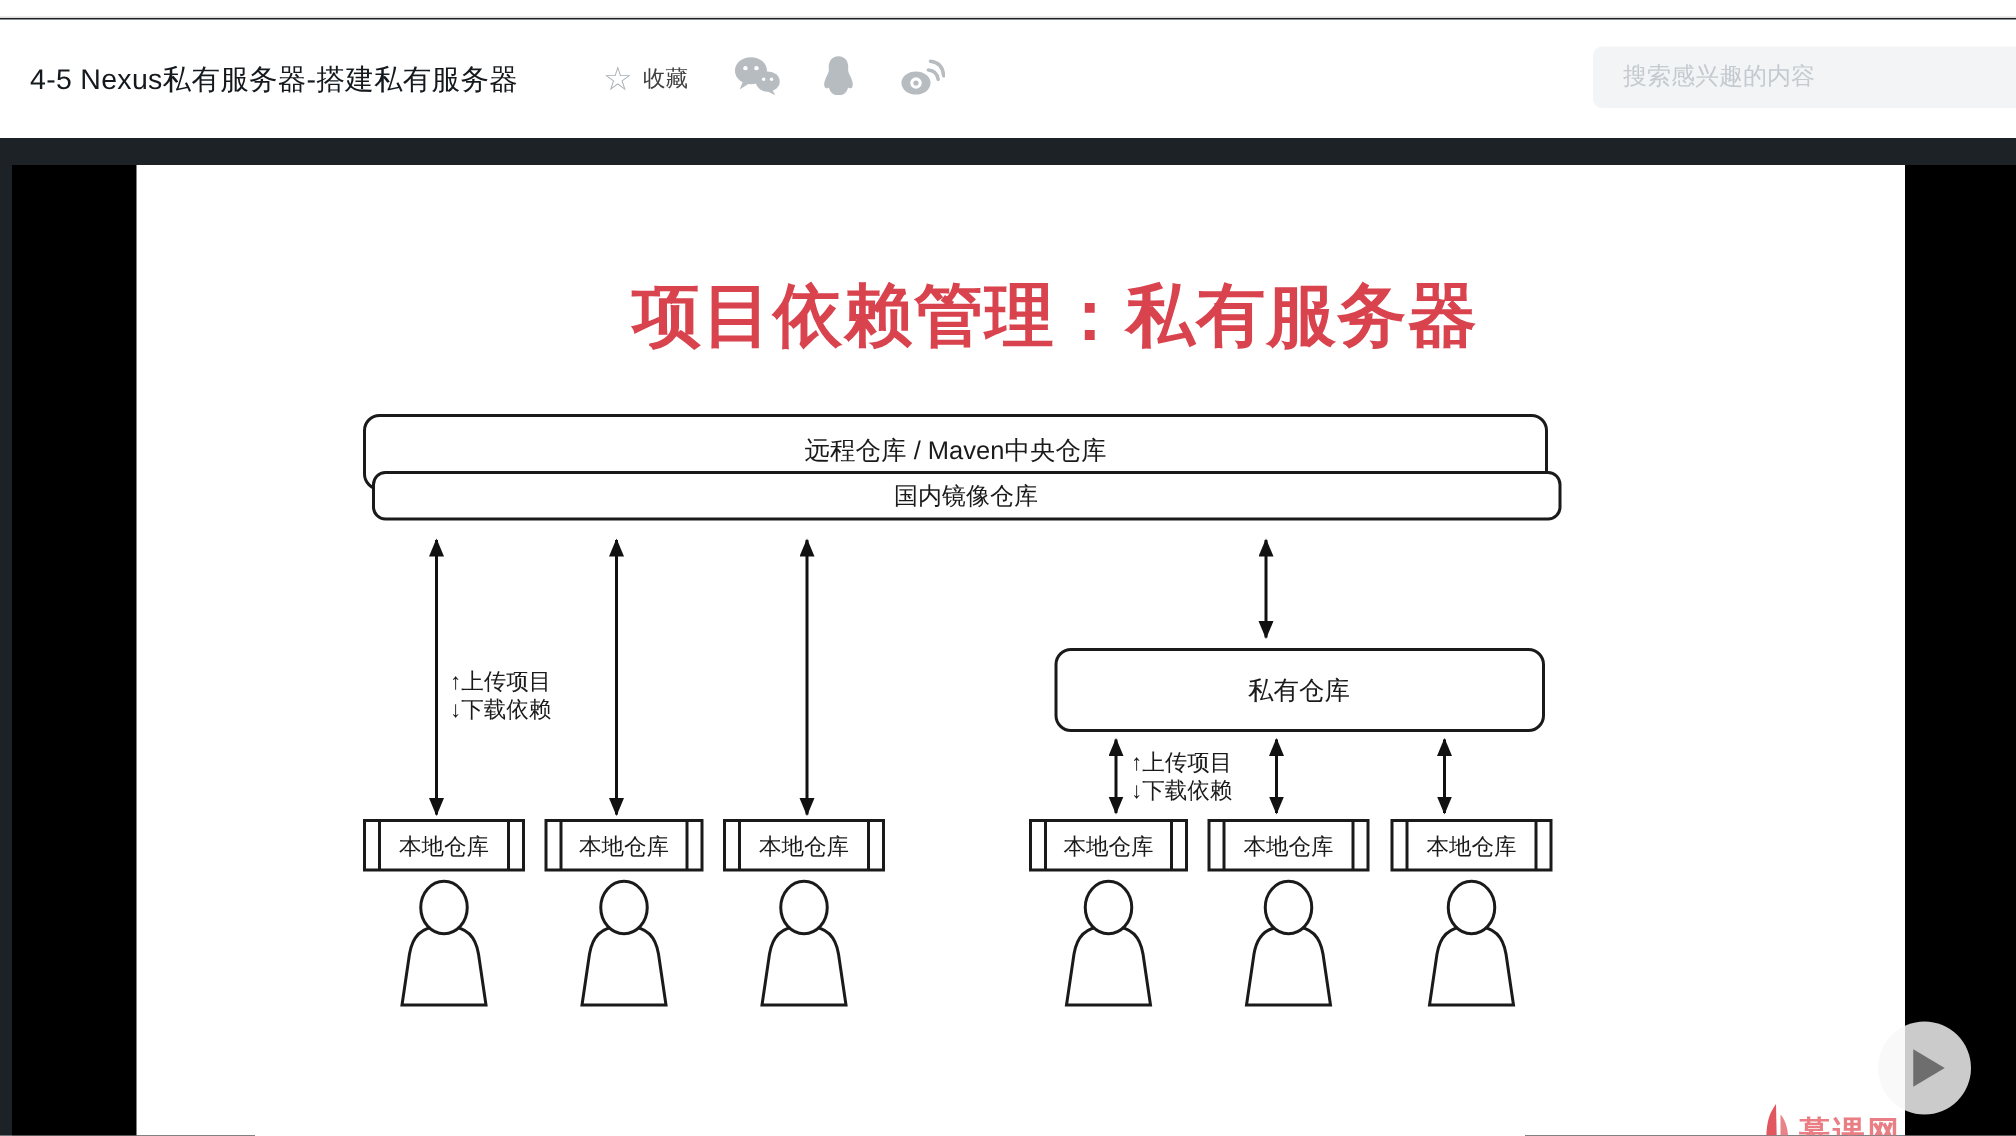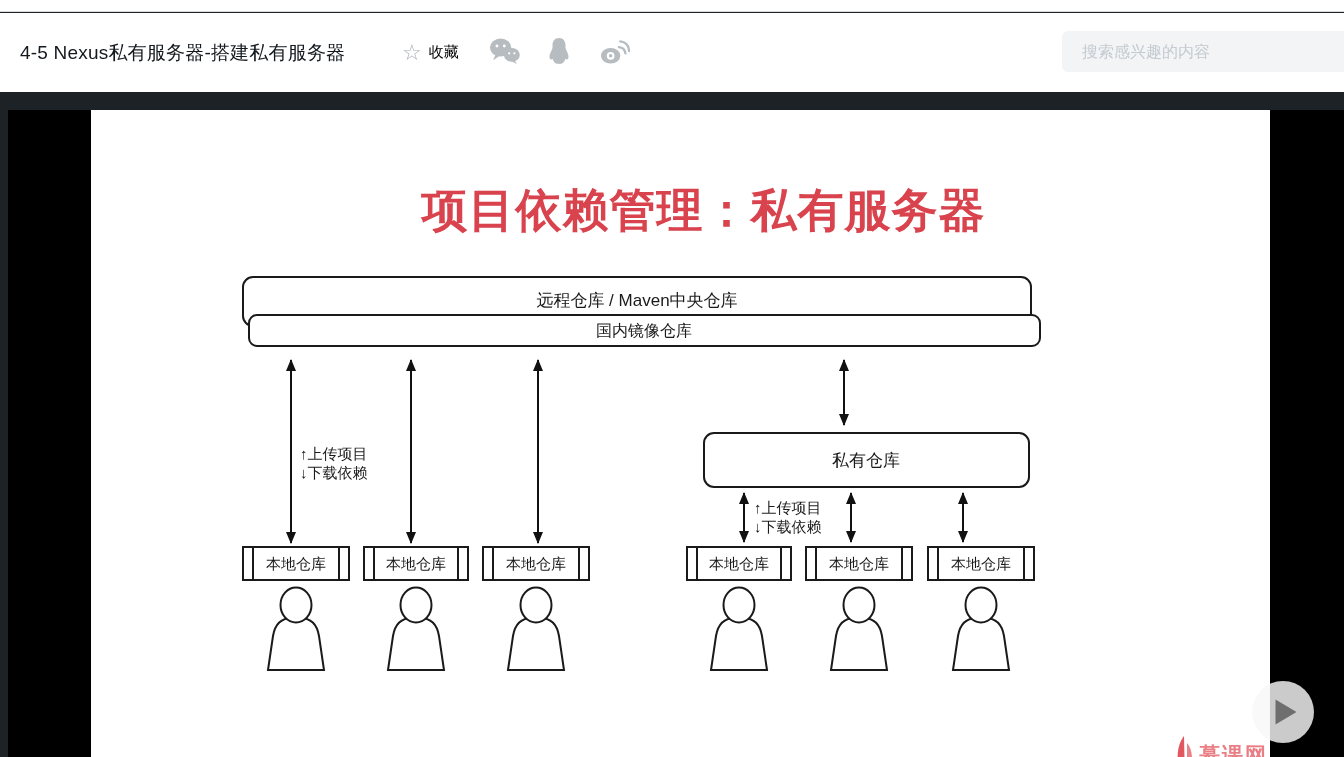--- a/index.html
+++ b/index.html
@@ -7,21 +7,21 @@
   body { position:relative; background:#1d2227; font-family:"Liberation Sans","DejaVu Sans",sans-serif; }
 
   
   .top-strip { position:absolute; left:0; top:0; width:1344px; height:12px; background:#ffffff; border-bottom:1px solid #dcdcdc; }
 
   
   .header { position:absolute; left:0; top:13px; width:1344px; height:79px; background:#ffffff; }
   .hdr-title { position:absolute; left:20px; top:50%; transform:translateY(-50%); font-size:19px; font-weight:normal; color:#14191e; letter-spacing:0.2px; }
   .fav { position:absolute; left:402px; top:50%; transform:translateY(-50%); display:flex; align-items:center; gap:7px; cursor:pointer; }
   .star { font-size:22px; color:#a9afb6; line-height:1; }
-  .fav-label { font-size:15px; color:#000000; }
+  .fav-label { font-size:15px; color:#404040; }
   .share-icon { position:absolute; top:50%; transform:translateY(-50%); cursor:pointer; }
   .share-icon.wechat { left:489px; }
   .share-icon.qq     { left:547px; }
   .share-icon.weibo  { left:600px; }
   .search { position:absolute; left:1062px; top:18px; width:292px; height:41px; background:#f2f4f5; border:none; border-radius:6px; padding:0 20px; font-size:16px; color:#3b4045; outline:none; font-family:inherit; }
   .search::placeholder { color:#c4cad0; }
 
   
   .player { position:absolute; left:0; top:92px; width:1344px; height:665px; background:#1d2227; }
   .video-area { position:absolute; left:8px; top:18px; width:1336px; height:647px; background:#000000; }

